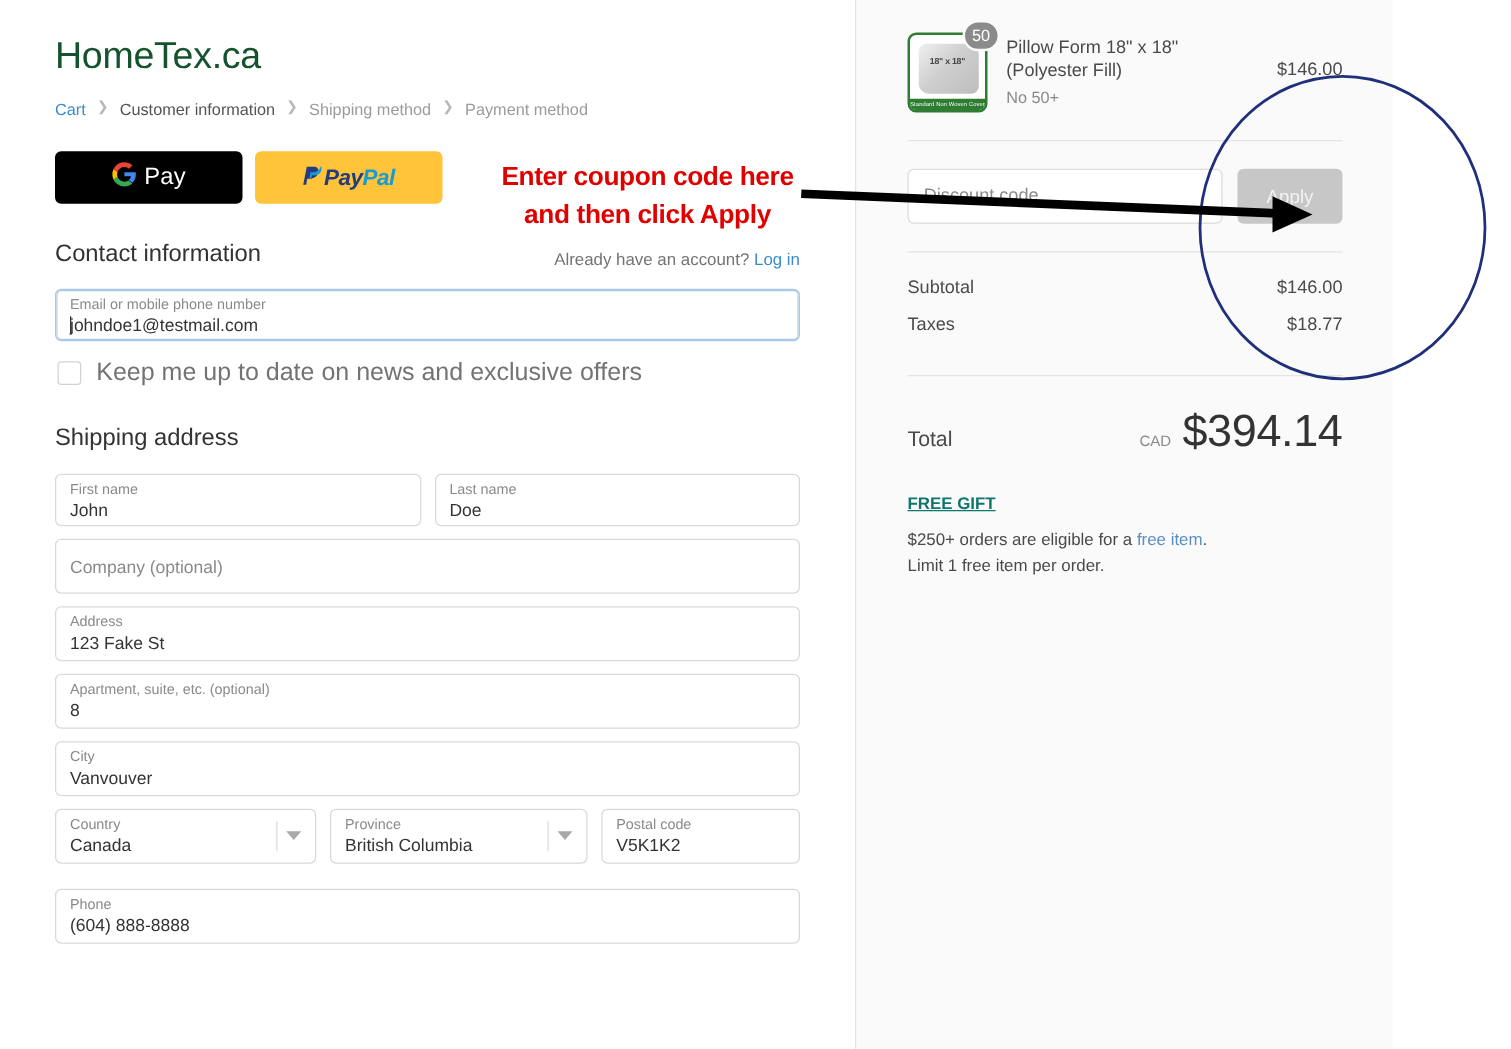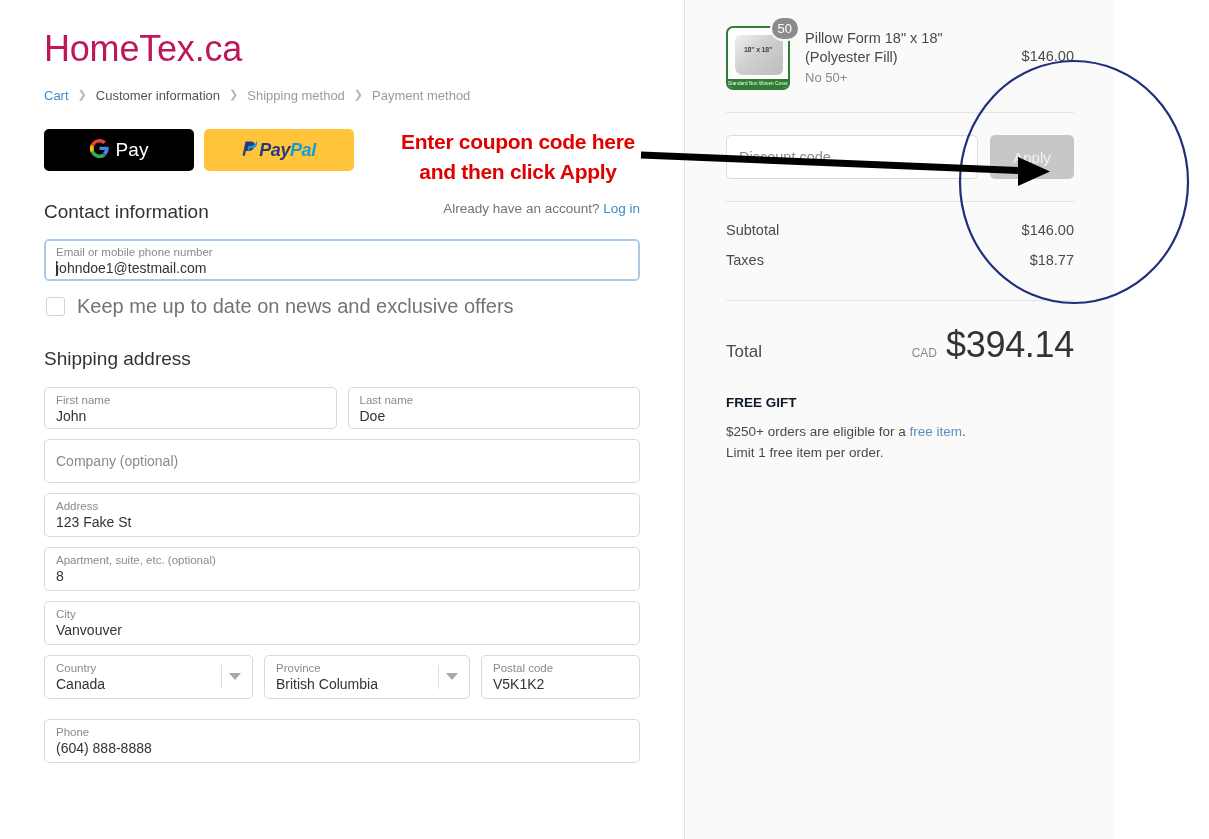--- a/index.html
+++ b/index.html
@@ -15,21 +15,21 @@
   .page { display: flex; width: 1209px; height: 839px; position: relative; }
 
   
   .left-col {
     width: 684px; height: 839px;
     background: #ffffff;
     padding: 28px 44px 0 44px;
     position: relative;
   }
   .shop-title {
-    font-size: 36px; font-weight: 400; color: #be185d;
+    font-size: 30px; font-weight: 400; color: #14532d;
     letter-spacing: -0.2px; margin: 0 0 18px 0;
   }
   .breadcrumb { display: flex; align-items: center; font-size: 13px; margin-bottom: 26px; }
   .crumb { color: #9b9b9b; white-space: nowrap; }
   .crumb.link { color: #3b8ccb; }
   .crumb.current { color: #545454; }
   .crumb-sep {
     color: #b7b7b7; margin: 0 9px; font-size: 11px; line-height: 1;
     display: inline-block; transform: translateY(-1px);
   }
@@ -48,21 +48,21 @@
 
   .or-divider {
     display: flex; align-items: center; gap: 12px;
     margin: 0 0 28px 0; color: #9b9b9b; font-size: 13px;
   }
   .or-divider .rule { flex: 1; height: 1px; background: #e2e2e2; }
   .or-left { flex: 6.3; }
   .or-right { flex: 3.7; }
 
   .sec-head-row {
-    display: flex; align-items: flex-start; justify-content: space-between;
+    display: flex; align-items: flex-end; justify-content: space-between;
     margin-bottom: 16px;
   }
   .sec-title { font-size: 19px; font-weight: 400; color: #333333; }
   .acct-note { font-size: 13.5px; color: #737373; }
   .acct-note a { color: #3b8ccb; text-decoration: none; }
 
   .field {
     position: relative; border: 1px solid #d9d9d9; border-radius: 5px;
     background: #ffffff; height: 42px; padding: 6px 11px 0 11px;
     margin-bottom: 10px; overflow: hidden;
@@ -162,21 +162,21 @@
   .grand-row {
     display: flex; justify-content: space-between; align-items: baseline;
     padding: 23px 0 0 0;
   }
   .grand-label { font-size: 17px; color: #4a4a4a; }
   .grand-right { display: flex; align-items: baseline; gap: 9px; }
   .cad { font-size: 12px; color: #8a8a8a; }
   .grand-amt { font-size: 36px; color: #333333; letter-spacing: -0.3px; text-align: right; }
 
   .gift { padding-top: 29px; }
-  .gift-title { font-size: 13.5px; font-weight: bold; color: #0f172a; margin-bottom: 11px; }
+  .gift-title { font-size: 13.5px; font-weight: bold; color: #0f766e; margin-bottom: 11px; text-decoration: underline; }
   .gift-line { font-size: 13.5px; color: #4a4a4a; line-height: 21px; }
   .gift-line a { color: #5a8fc4; text-decoration: none; }
 
   
   .annot-text {
     position: absolute; left: 388px; top: 127px; width: 260px;
     color: #e00000; font-size: 21px; font-weight: bold;
     text-align: center; line-height: 30px; letter-spacing: -0.3px;
   }
   .overlay { position: absolute; left: 0; top: 0; width: 1209px; height: 839px; pointer-events: none; }

